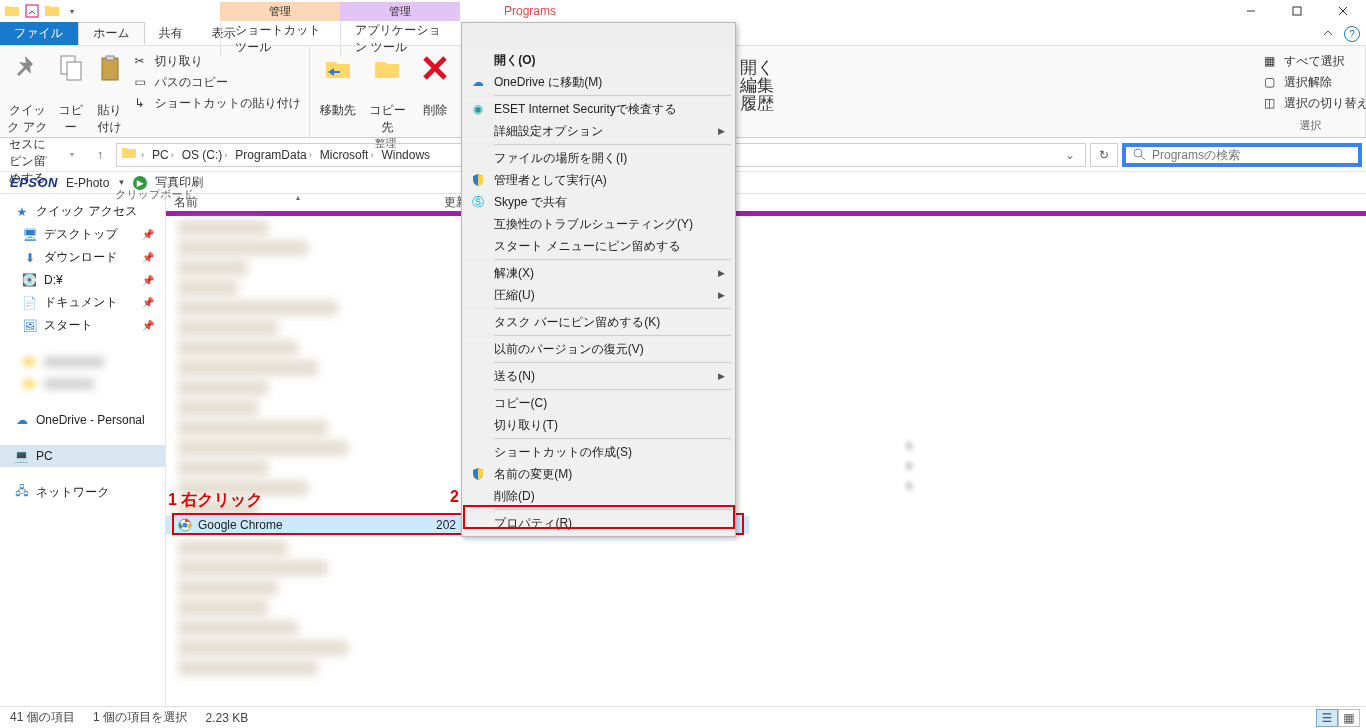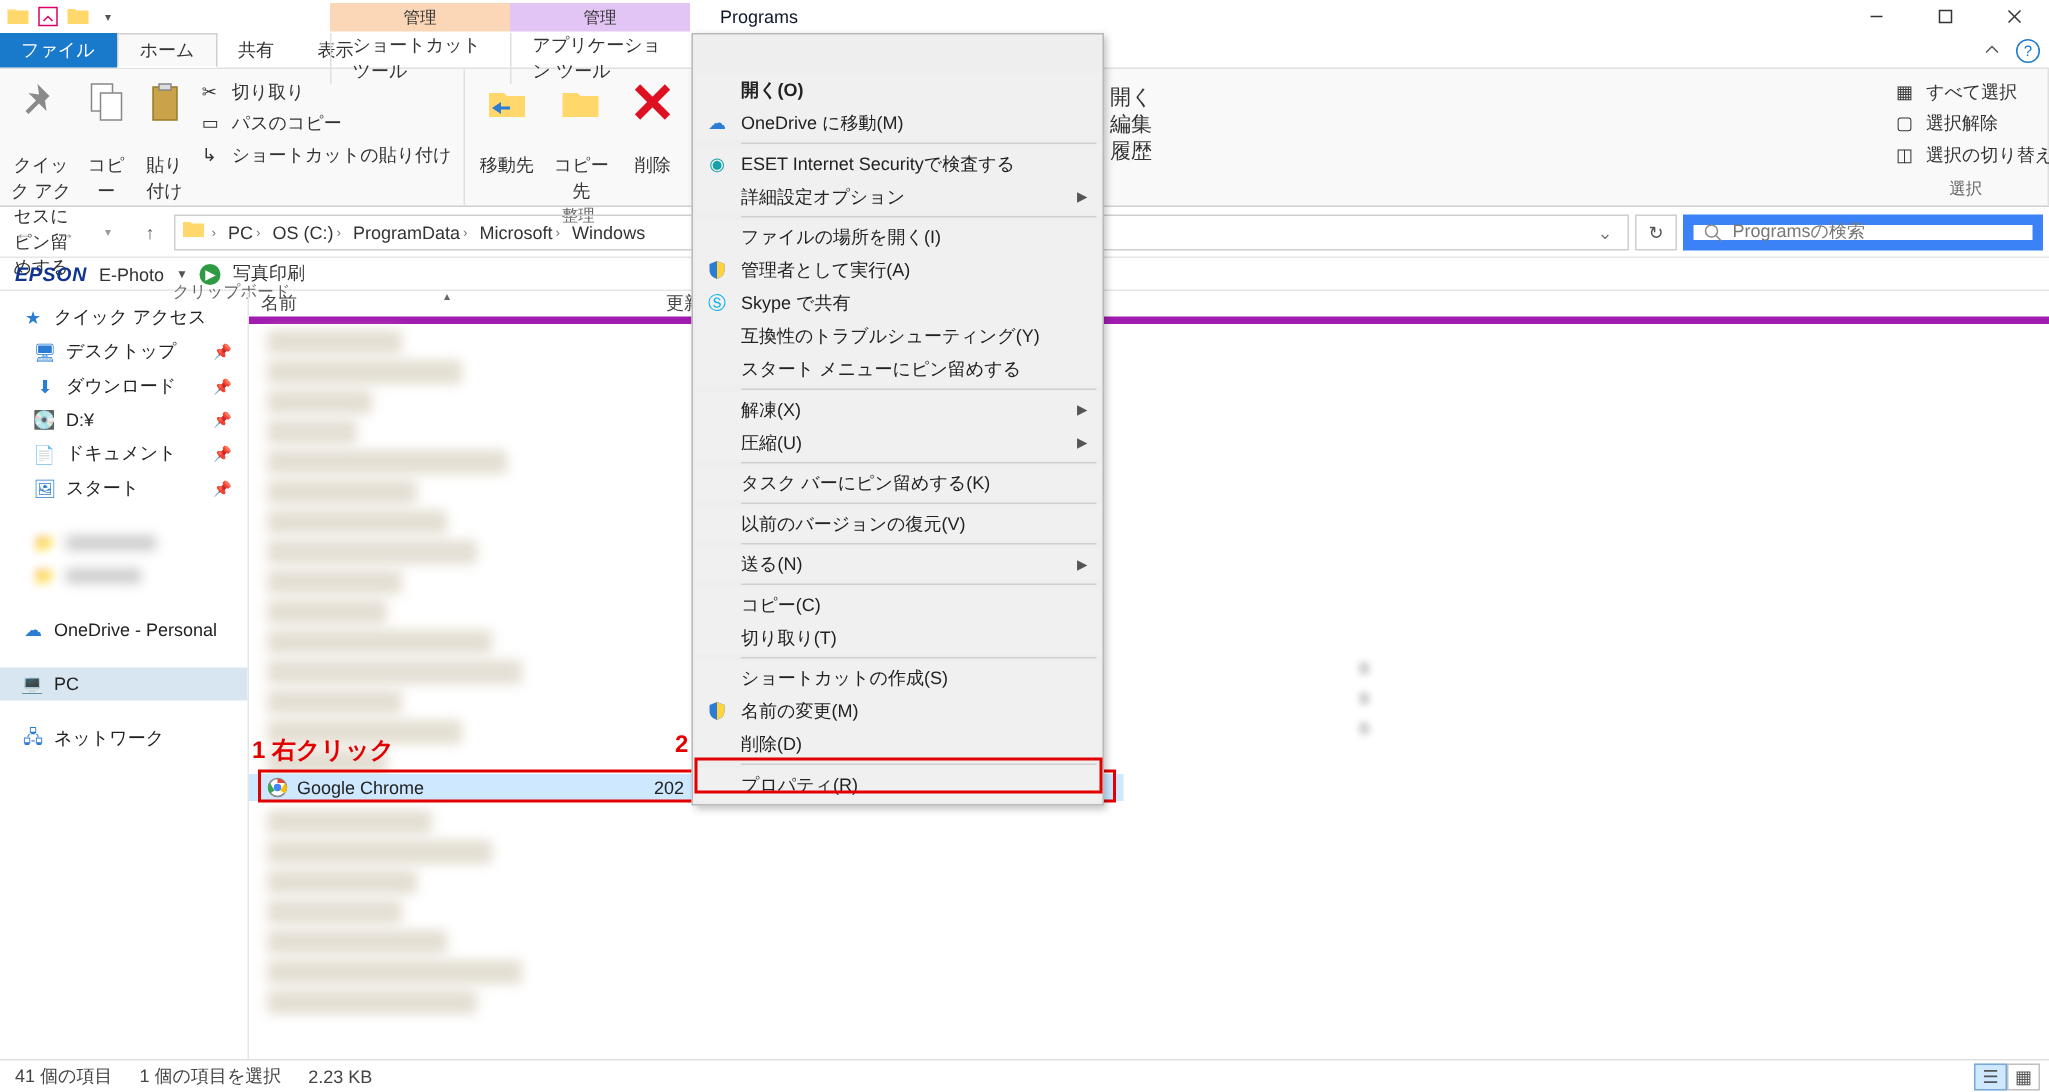--- a/index.html
+++ b/index.html
@@ -7,21 +7,21 @@
 
 
 .titlebar { height: 22px; display: flex; align-items: center; background: #fff; }
 .titlebar .qat { display: flex; align-items: center; gap: 4px; padding: 0 4px; }
 .titlebar .qat-icon { width: 16px; height: 16px; display: flex; align-items: center; justify-content: center; }
 .folder-icon svg { width: 16px; height: 16px; }
 .titlebar .contextual-tabs { display: flex; margin-left: auto; position: absolute; left: 220px; }
 .ctx-tab { width: 120px; text-align: center; font-size: 11px; padding: 2px 0; color: #333; }
 .ctx-tab.orange { background: #fbd7b7; }
 .ctx-tab.purple { background: #e3c5f5; }
-.titlebar .title { position: absolute; left: 480px; font-size: 12px; color: #0f172a; }
+.titlebar .title { position: absolute; left: 504px; font-size: 12px; color: #ef4444; }
 .window-controls { position: absolute; right: 0; top: 0; display: flex; }
 .window-controls .wc { width: 46px; height: 22px; display: flex; align-items: center; justify-content: center; }
 .window-controls .wc svg { width: 10px; height: 10px; }
 
 
 .tabs-row { height: 24px; display: flex; align-items: stretch; border-bottom: 1px solid #e0e0e0; position: relative; }
 .tab { padding: 0 14px; display: flex; align-items: center; font-size: 12px; color: #333; border-right: 1px solid transparent; }
 .tab.file { background: #1979ca; color: #fff; }
 .tab.active { border: 1px solid #d0d0d0; border-bottom: 1px solid #fff; background: #f9f9f9; }
 .tab.extra { border-left: 1px solid #e0e0e0; }
@@ -41,21 +41,21 @@
 
 
 .navbar { height: 34px; display: flex; align-items: center; padding: 0 4px; gap: 4px; border-bottom: 1px solid #e5e5e5; }
 .nav-btn { width: 24px; height: 24px; display: flex; align-items: center; justify-content: center; color: #999; }
 .nav-btn.active { color: #555; }
 .addr { flex: 0 0 auto; display: flex; align-items: center; height: 24px; border: 1px solid #cfcfcf; padding: 0 4px; min-width: 970px; }
 .crumb { display: flex; align-items: center; gap: 2px; padding: 0 4px; font-size: 12px; color: #333; }
 .crumb .chev { color: #777; font-size: 9px; }
 .addr-drop { margin-left: auto; color: #777; padding: 0 6px; }
 .refresh { width: 28px; height: 24px; border: 1px solid #cfcfcf; display: flex; align-items: center; justify-content: center; color: #555; }
-.search { flex: 1; height: 24px; border: 7px solid #3b82f6; padding: 0 6px; display: flex; align-items: center; color: #777; }
+.search { flex: 1; height: 24px; border: 4px solid #3b82f6; padding: 0 6px; display: flex; color: #777; }
 .search .sic { width: 14px; height: 14px; margin-right: 6px; }
 
 
 .epsonbar { height: 22px; display: flex; align-items: center; padding: 0 10px; gap: 8px; border-bottom: 1px solid #e5e5e5; }
 .epsonbar .brand { font-weight: bold; letter-spacing: 0.5px; color: #10348f; font-style: italic; font-size: 13px; }
 .epsonbar .prod { color: #333; font-size: 12px; }
 .epsonbar .drop { color: #555; font-size: 8px; }
 .epsonbar .green { width: 14px; height: 14px; background: #2e9b42; border-radius: 50%; display: flex; align-items: center; justify-content: center; color: #fff; font-size: 9px; }
 .epsonbar .photo { color: #333; font-size: 12px; }
 
@@ -96,21 +96,21 @@
 .cm-item .arrow { position: absolute; right: 8px; font-size: 9px; color: #555; }
 .cm-sep { height: 1px; background: #cfcfcf; margin: 2px 2px 2px 30px; }
 
 
 .statusbar { position: absolute; bottom: 0; left: 0; right: 0; height: 22px; display: flex; align-items: center; padding: 0 10px; font-size: 12px; color: #444; border-top: 1px solid #e0e0e0; background: #fff; gap: 18px; }
 .statusbar .view-toggles { position: absolute; right: 6px; display: flex; gap: 0; }
 .statusbar .vt { width: 22px; height: 18px; border: 1px solid #c0c0c0; display: flex; align-items: center; justify-content: center; color:#555; }
 .statusbar .vt.active { background: #cde8ff; border-color: #7aa7d8; }
 
 
-.peek { position: absolute; font-size: 14px; color: #333; }
+.peek { position: absolute; font-size: 17px; color: #333; }
 </style>
 </head>
 <body>
 
 <div class="titlebar">
   <div class="qat">
     <span class="qat-icon folder-icon">
       <svg viewBox="0 0 16 16">
           <path fill="#ffd76b" d="M1 3h5l1 1h8v9H1z"></path>
           <path fill="#ffe9a8" d="M1 3h5l1 1H1z"></path>

